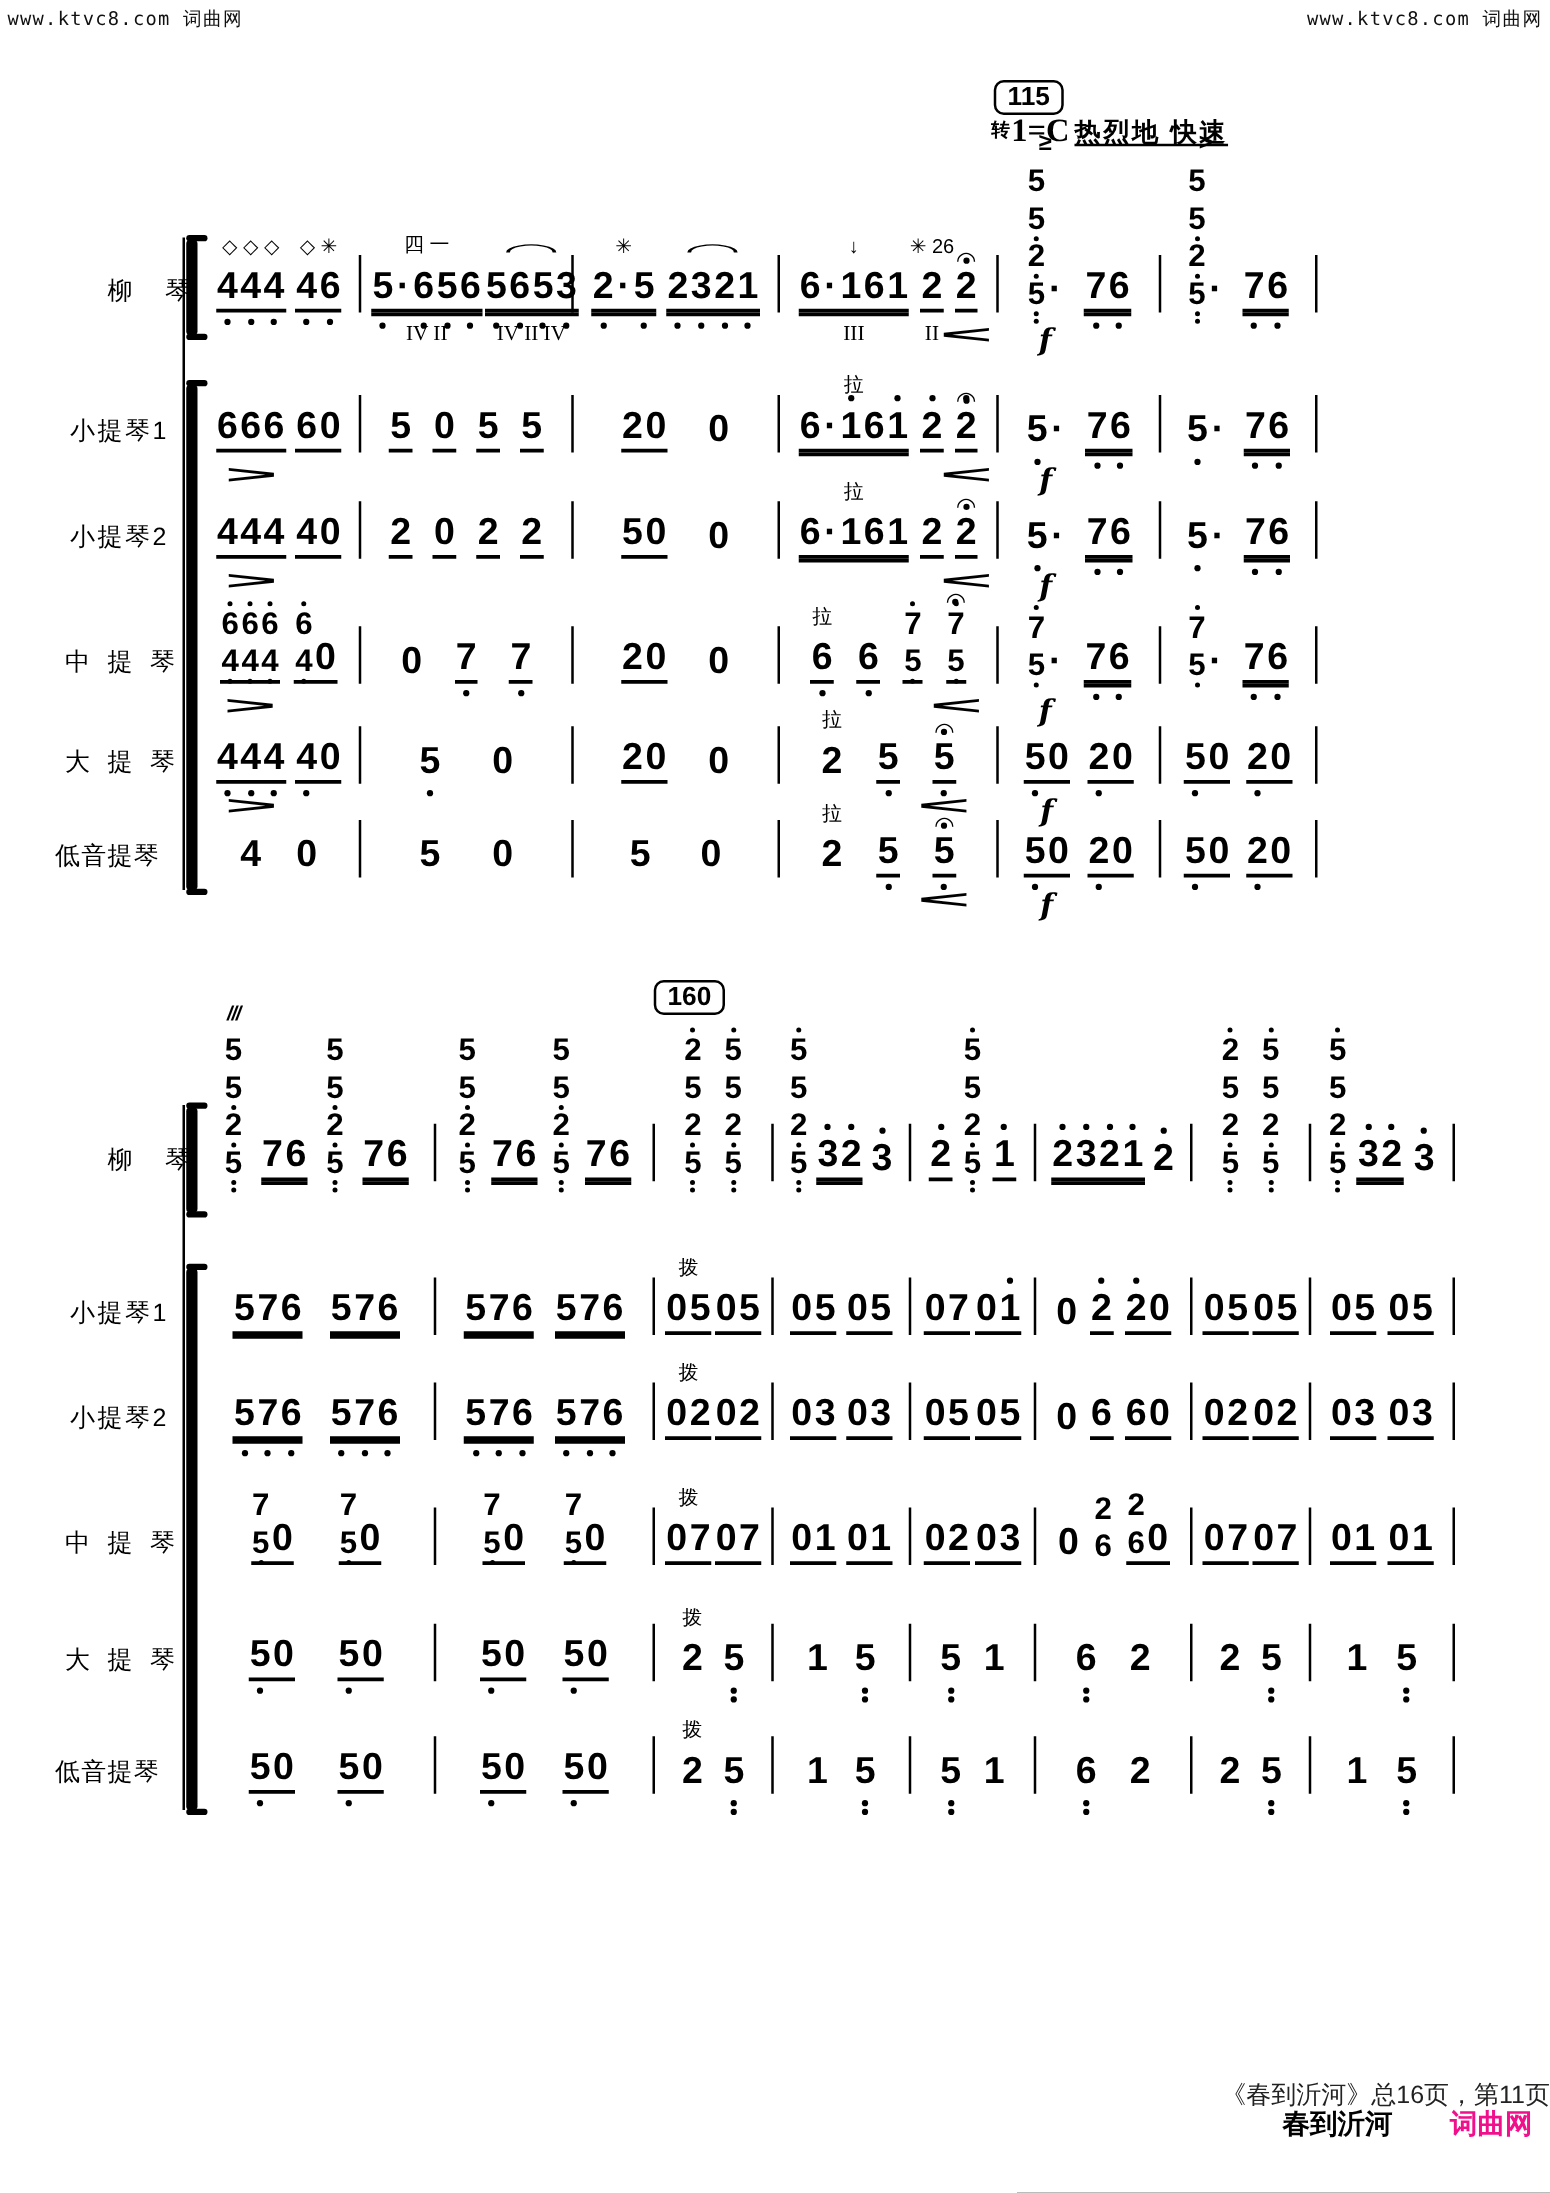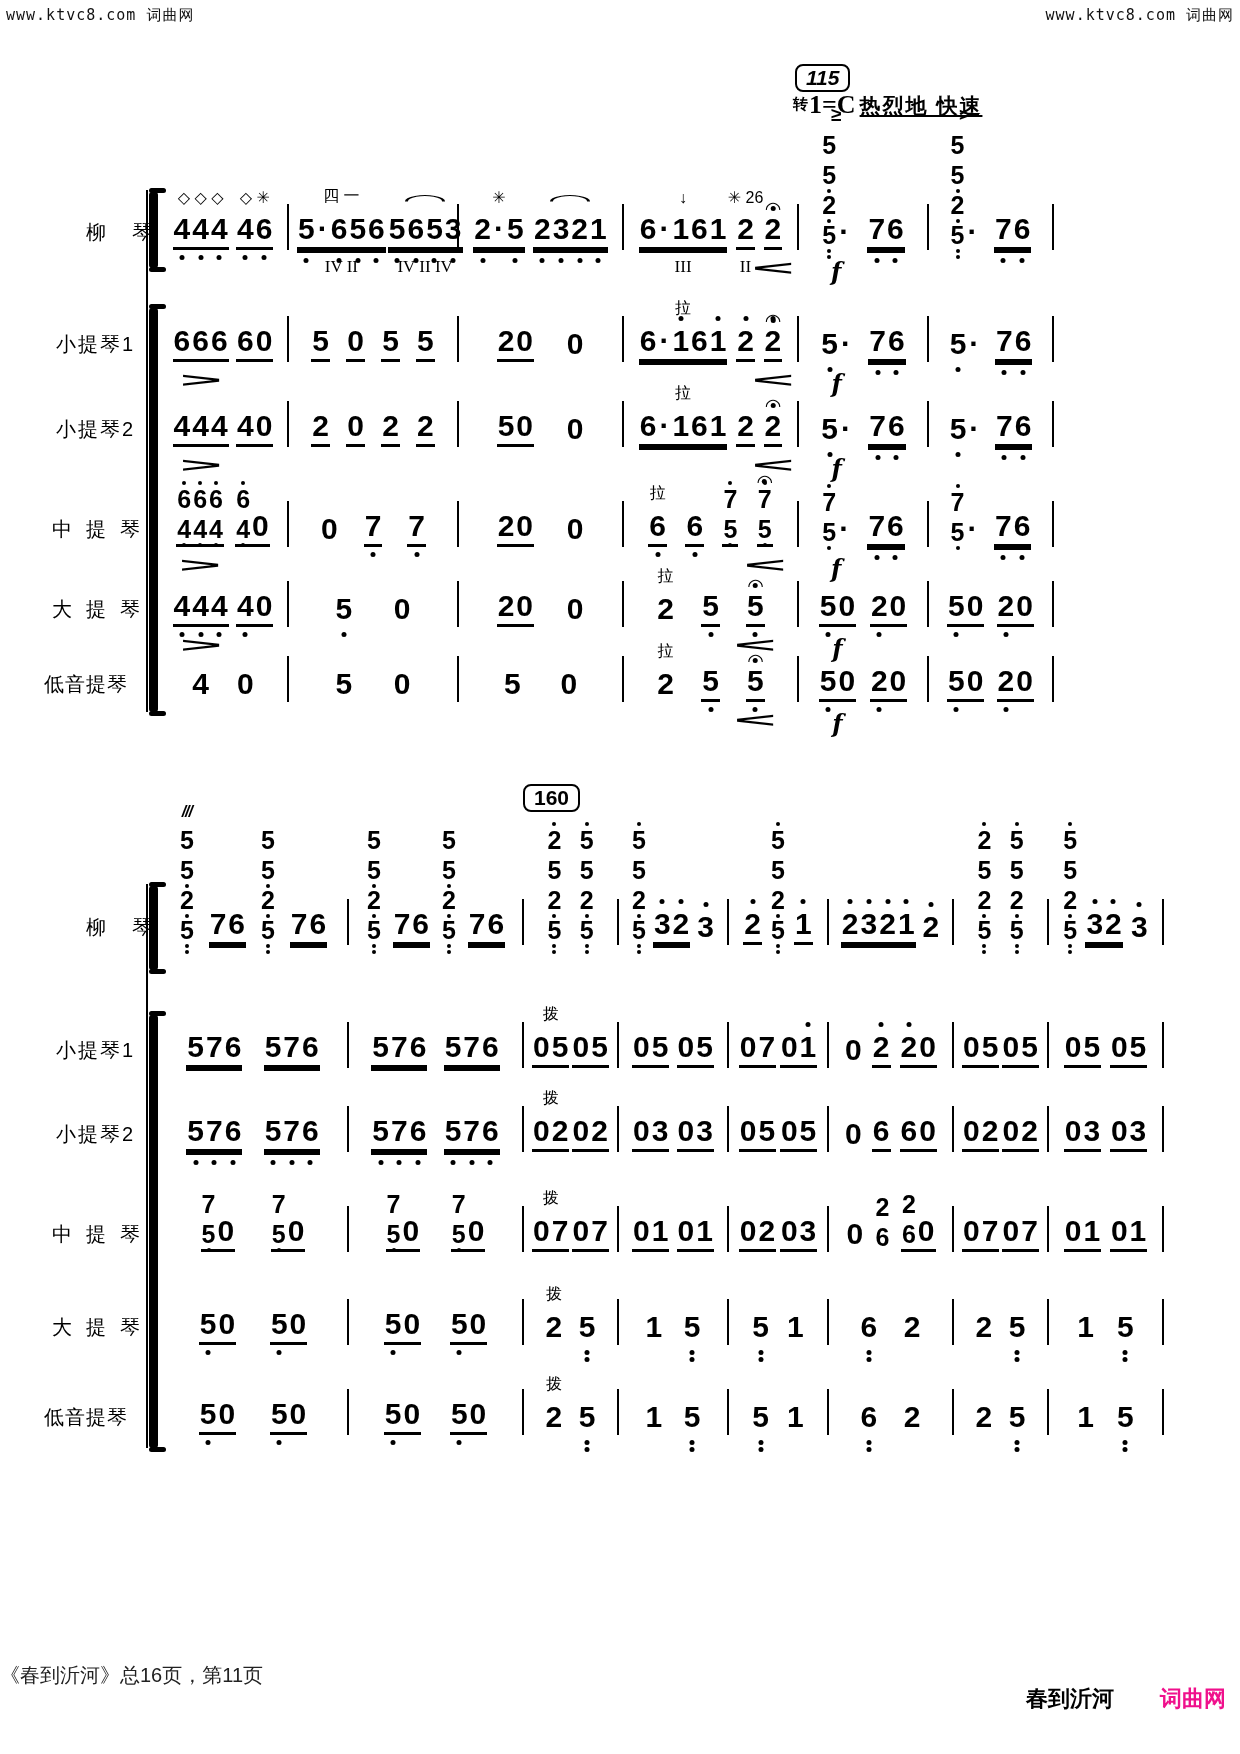--- a/index.html
+++ b/index.html
@@ -61,33 +61,33 @@
   .ab.fm i{display:block;width:5px;height:5px;border-radius:50%;background:#000;margin:-10px auto 0;}
   .ab.trem{font-style:italic;font-weight:700;letter-spacing:-1px;}
   .ab.acc{font-weight:700;font-size:19px;}
   .bl{position:absolute;top:100%;margin-top:7px;left:50%;transform:translateX(-50%);
       display:flex;align-items:center;gap:8px;white-space:nowrap;
       font:17px "Liberation Serif",serif;}
   .wg{display:inline-block;font:700 20px "Liberation Sans",sans-serif;transform:scaleX(3.6);}
   .dy{font:italic 700 24px "DejaVu Serif",serif;}
 
   
-  .pginfo{position:absolute;left:0;right:0;top:1662px;text-align:left;
+  .pginfo{position:absolute;left:16px;right:0;top:1662px;text-align:right;
           font:20px "Liberation Sans",sans-serif;color:#222;}
   .credit{position:absolute;right:14px;top:1684px;font:700 22px "Liberation Sans",sans-serif;}
   .credit .site{margin-left:46px;}
 </style>
 </head>
 <body>
 
 <div class="page">
   <span class="wm left">www.ktvc8.com 词曲网</span>
   <span class="wm right">www.ktvc8.com 词曲网</span>
 
-  <div class="rh" style="left:795px;top:64px;font-style:italic;">115</div>
+  <div class="rh" style="left:795px;top:64px;">115</div>
   <div class="tempo" style="left:793px;top:90px;">
     <span class="t-zhuan">转</span><span class="t-key">1=C</span><span class="t-desc">热烈地 快速</span>
   </div>
   <div class="rh" style="left:523px;top:784px;">160</div>
 
   <div id="score">
       <div class="sysline" style="left: 146px; top: 190px; height: 522px;"></div>
       <div class="brace" style="left: 149px; top: 192px; height: 76px;"></div>
       <div class="brace" style="left: 149px; top: 308px; height: 404px;"></div>
       <div class="row" style="left: 40px; bottom: 1504px;">

